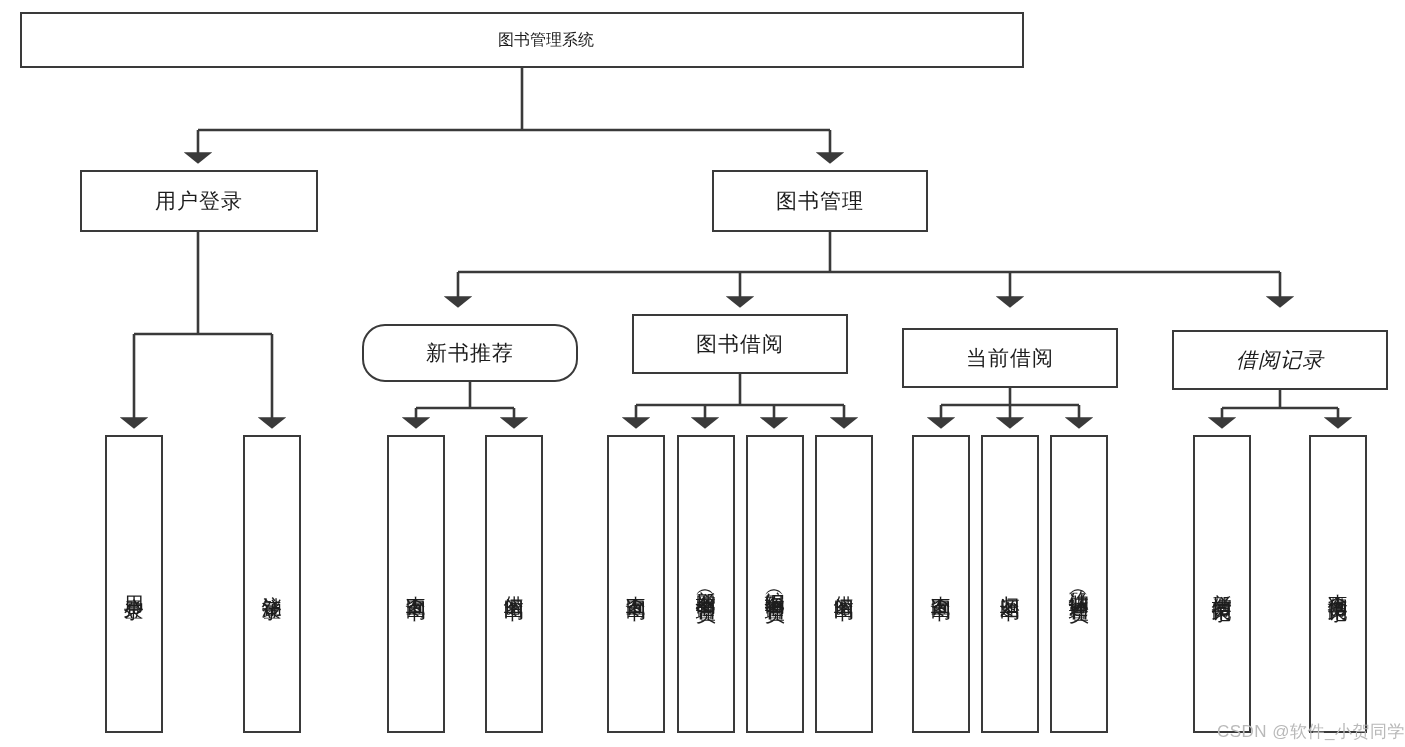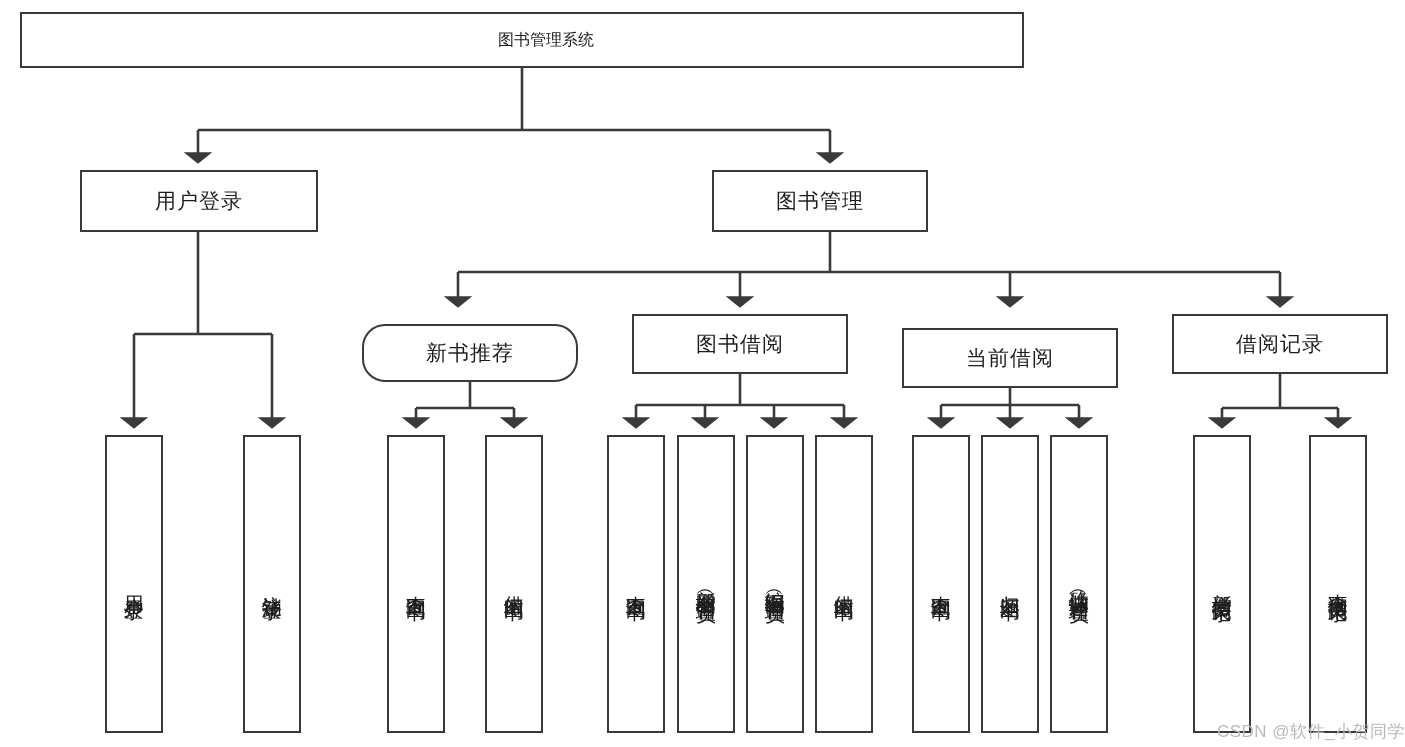--- a/index.html
+++ b/index.html
@@ -125,21 +125,21 @@
 
   <div class="node h-node" style="left:362px;top:324px;width:216px;height:58px;border-radius:23px;">
     <span class="htext">新书推荐</span>
   </div>
   <div class="node h-node" style="left:632px;top:314px;width:216px;height:60px;">
     <span class="htext">图书借阅</span>
   </div>
   <div class="node h-node" style="left:902px;top:314px;width:216px;height:60px;margin-top:14px;">
     <span class="htext">当前借阅</span>
   </div>
-  <div class="node h-node" style="left:1172px;top:314px;width:216px;height:60px;">
+  <div class="node h-node" style="left:1172px;top:330px;width:216px;height:60px;font-style:italic;">
     <span class="htext">借阅记录</span>
   </div>
 
   <div class="node leaf-node" style="left:105px;top:435px;width:58px;height:298px;">
     <span class="vtext">用户登录</span>
   </div>
   <div class="node leaf-node" style="left:243px;top:435px;width:58px;height:298px;">
     <span class="vtext">注销登录</span>
   </div>
 

